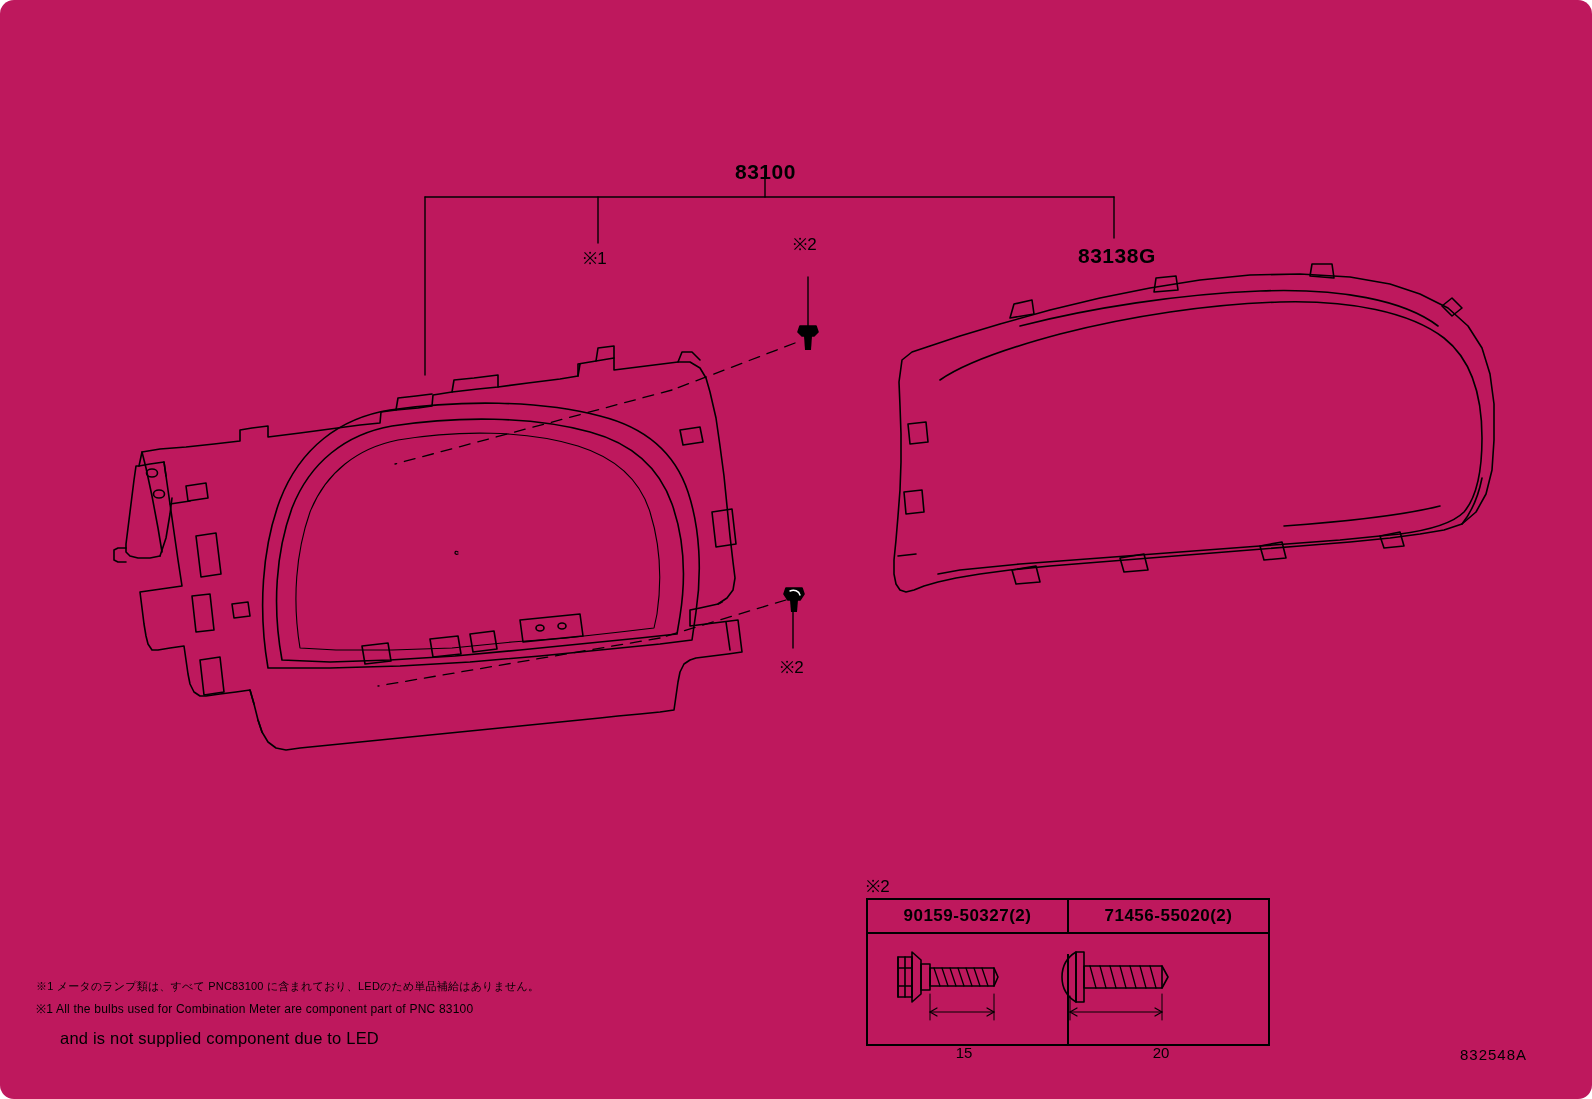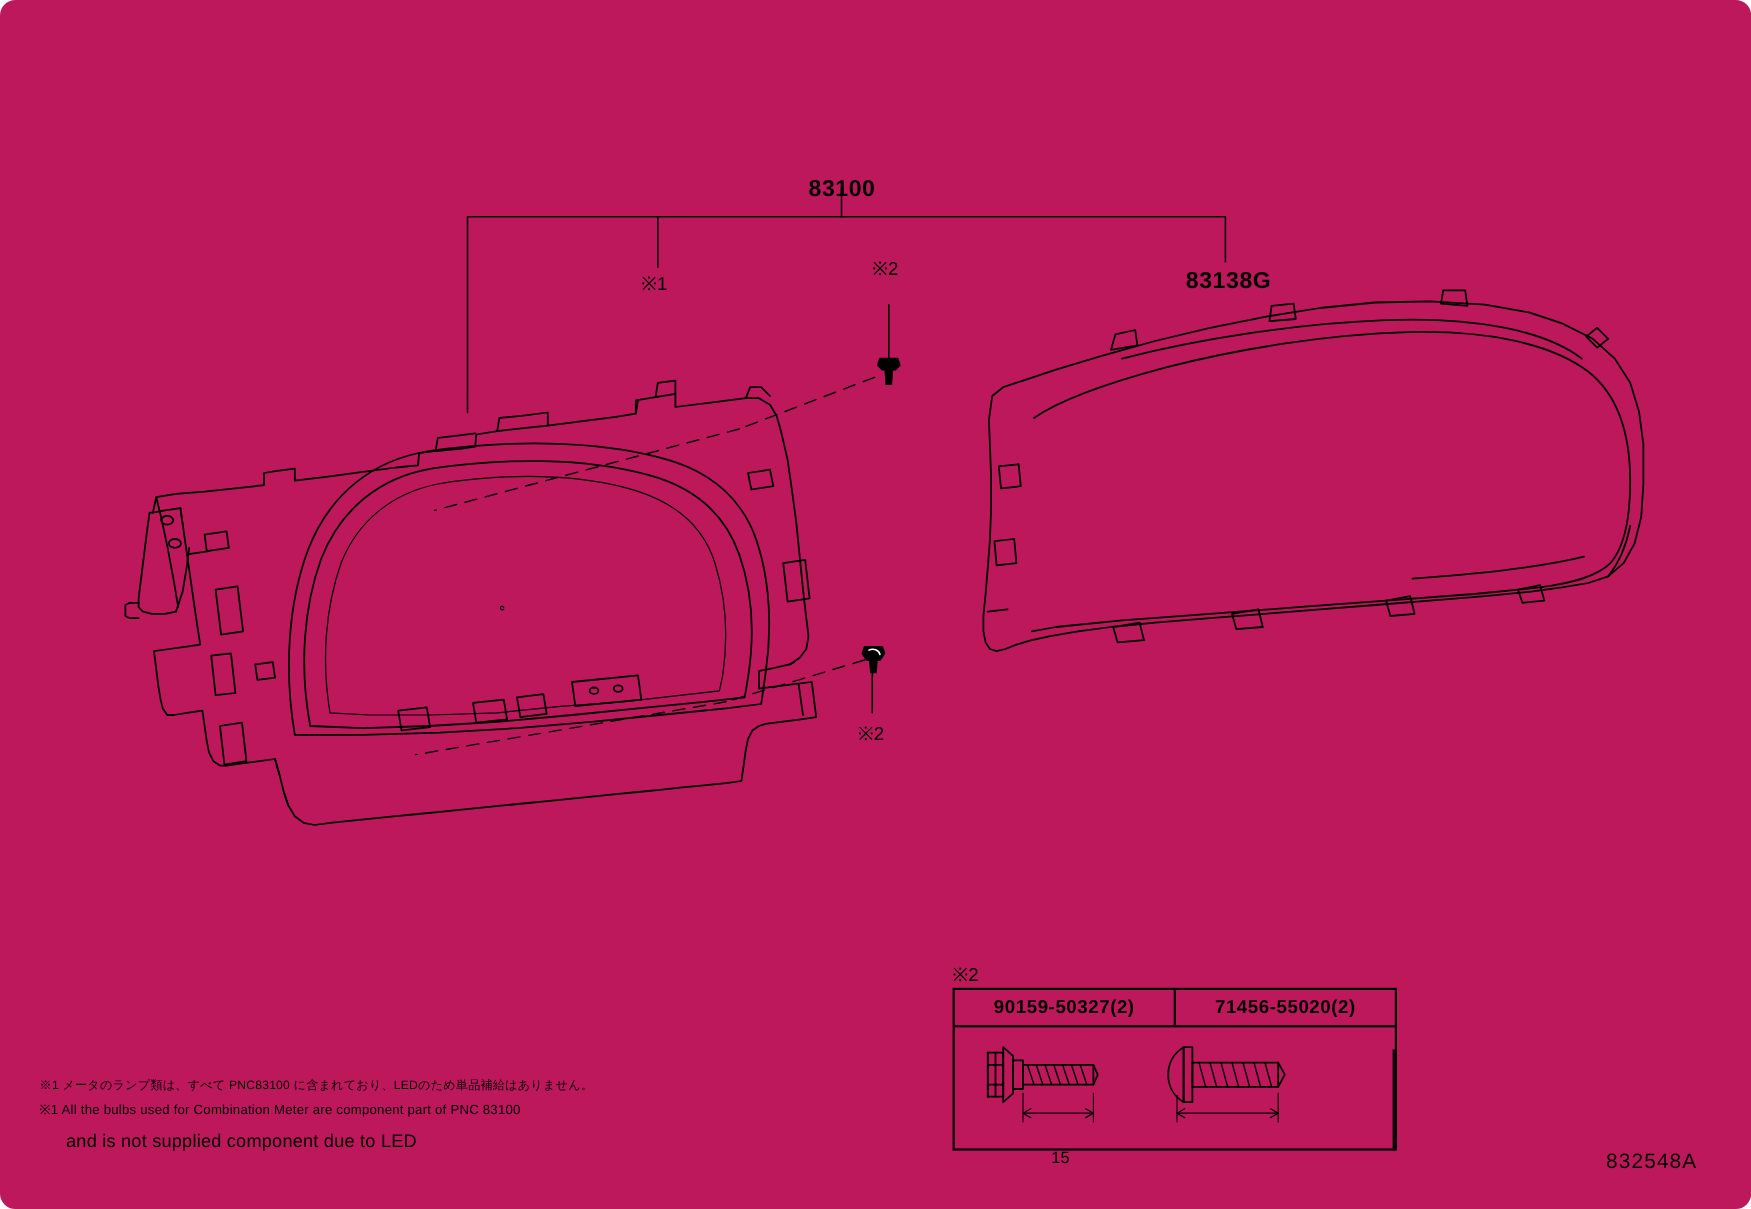--- a/index.html
+++ b/index.html
@@ -46,21 +46,21 @@
   }
   .note-en {
     font-size: 12px;
     letter-spacing: 0.2px;
   }
   .note-en2 {
     font-size: 16.5px;
     letter-spacing: 0.2px;
   }
   .figcode {
-    font-size: 19px;
+    font-size: 15px;
     letter-spacing: 1px;
   }
   
   #bolt-table {
     position: absolute;
     left: 866px;
     top: 898px;
     width: 404px;
     height: 148px;
     border: 2px solid #000;
@@ -383,16 +383,19 @@
 
   <div id="bolt-table">
     <div class="thead">
       <div class="th first">90159-50327(2)</div>
       <div class="th">71456-55020(2)</div>
     </div>
     <div class="tbody">
       <div class="td first">
         <div class="dimlabel" style="left:76px; top:90px;">15</div>
       </div>
+      <div class="td">
+        <div class="dimlabel" style="left:72px; top:90px;">20</div>
+      </div>
     </div>
   </div>
 
 </div>
 
 </body></html>

